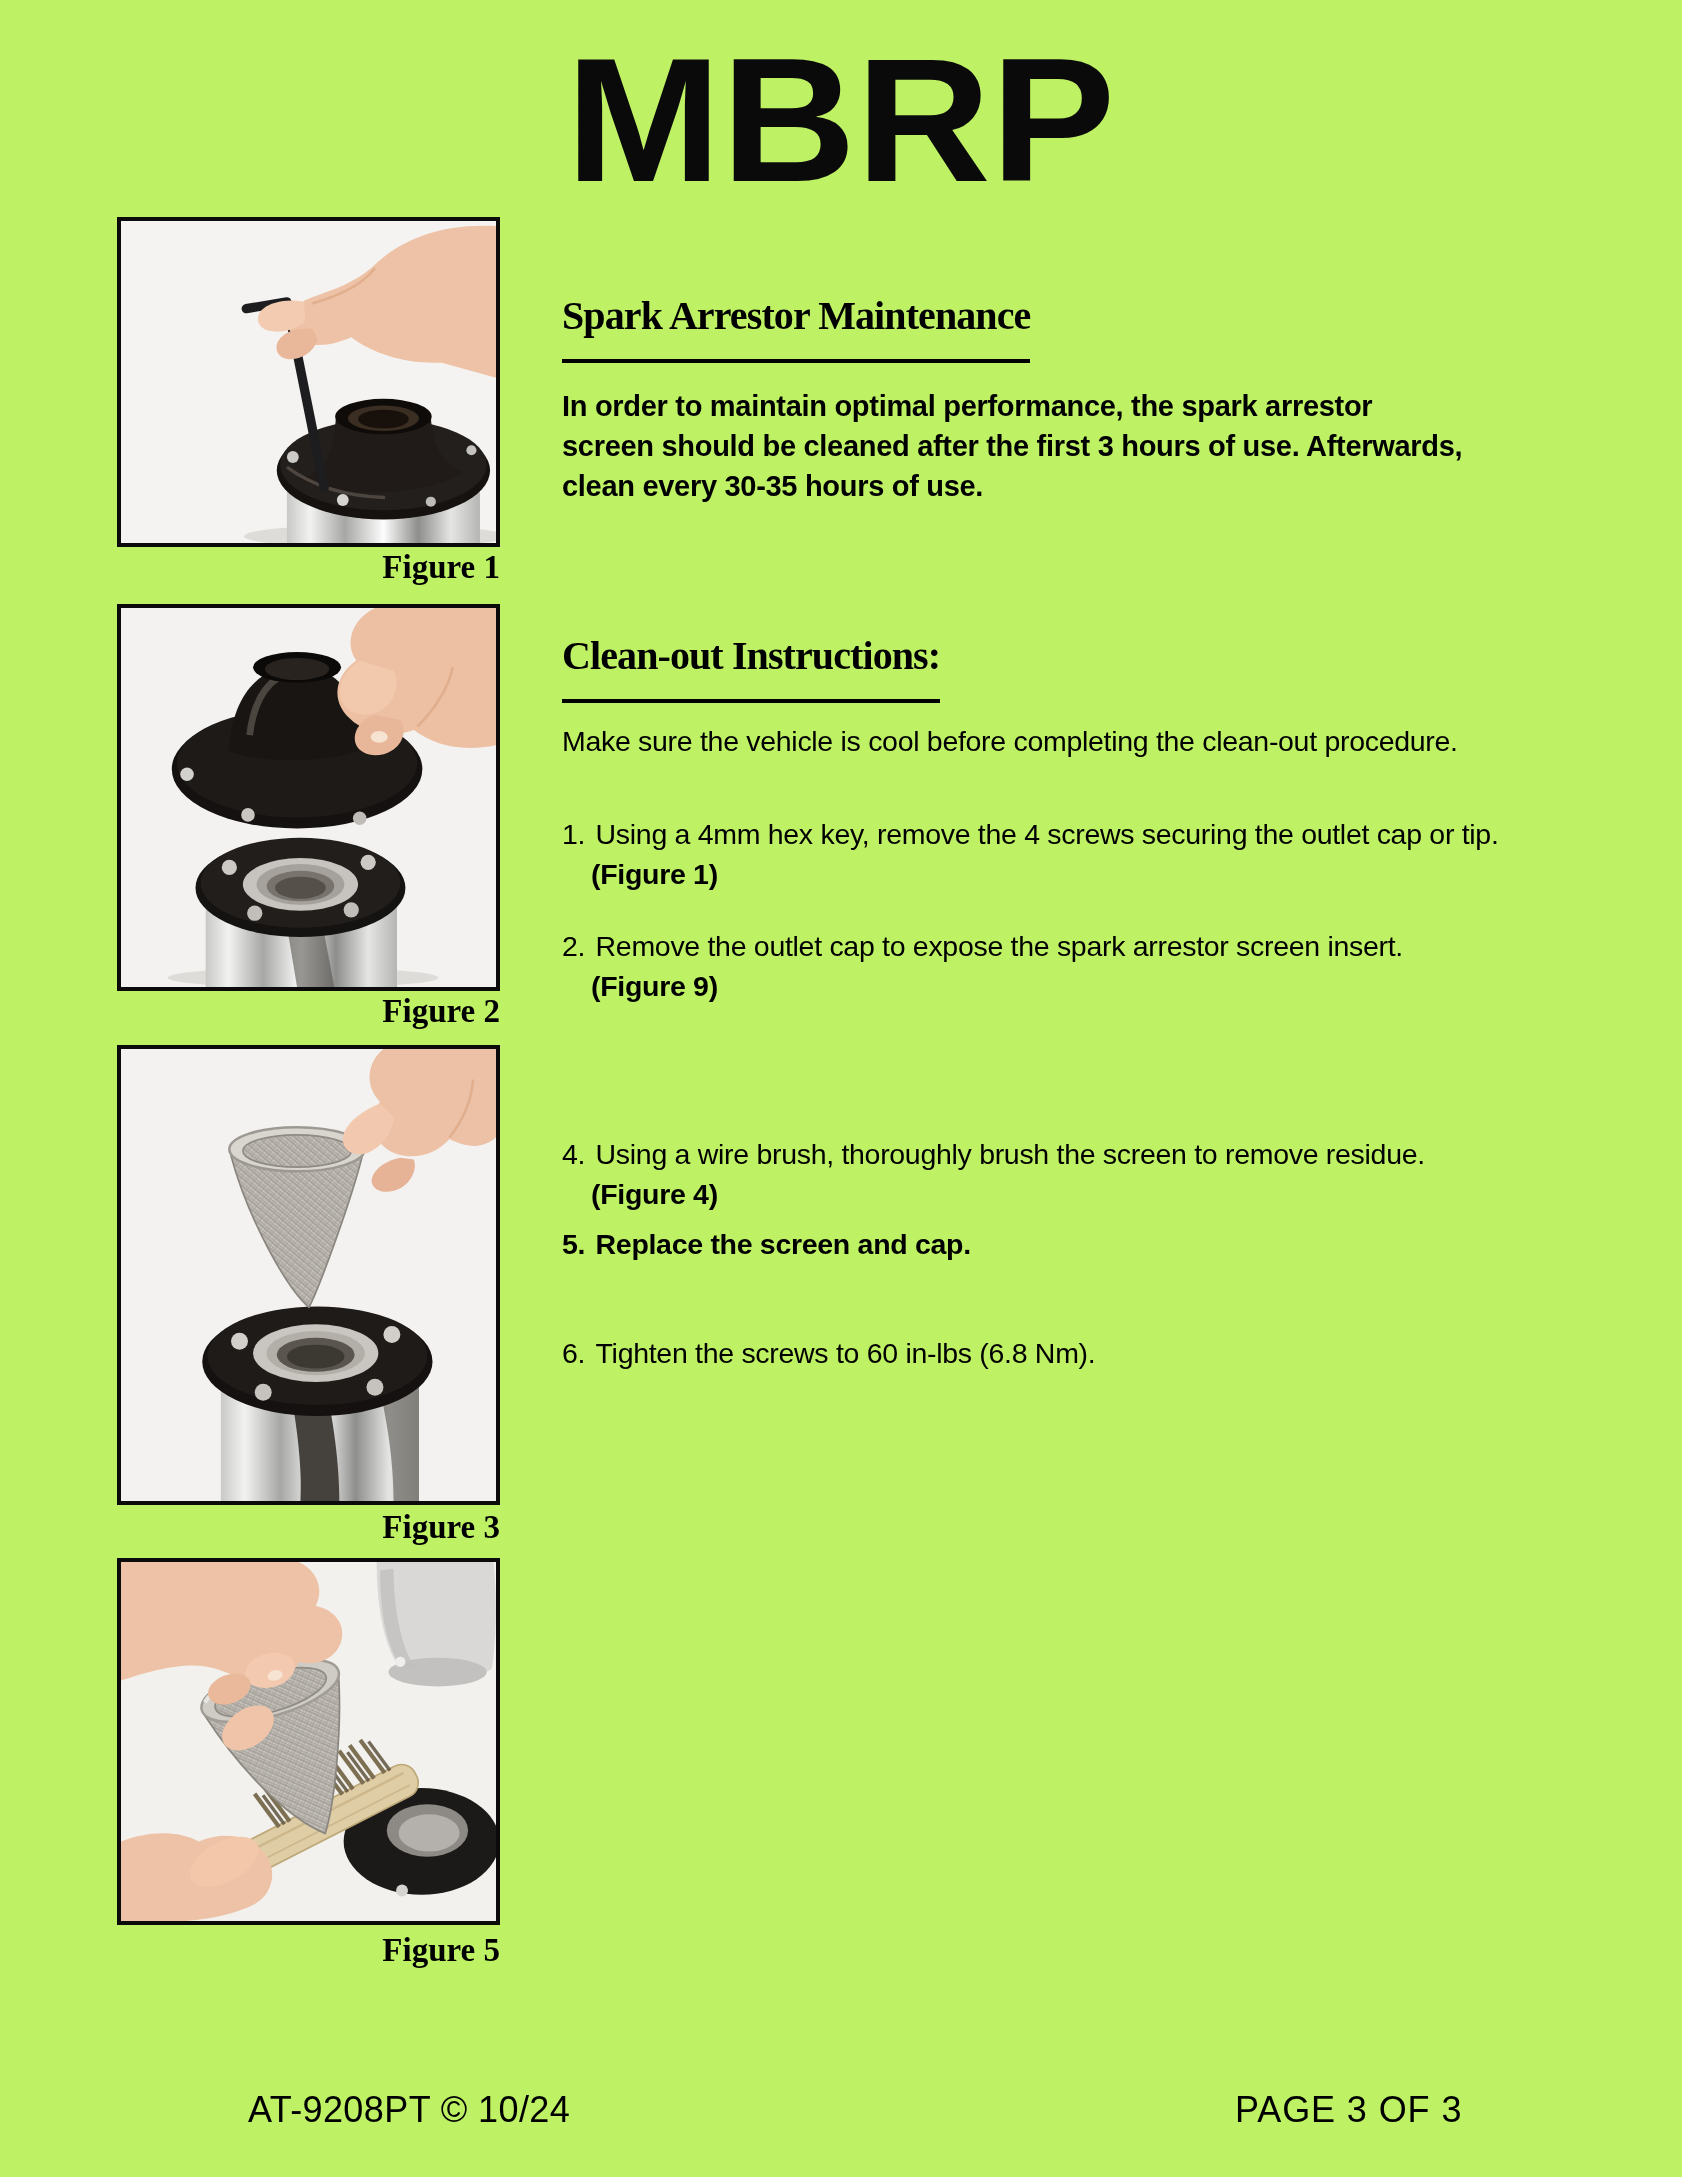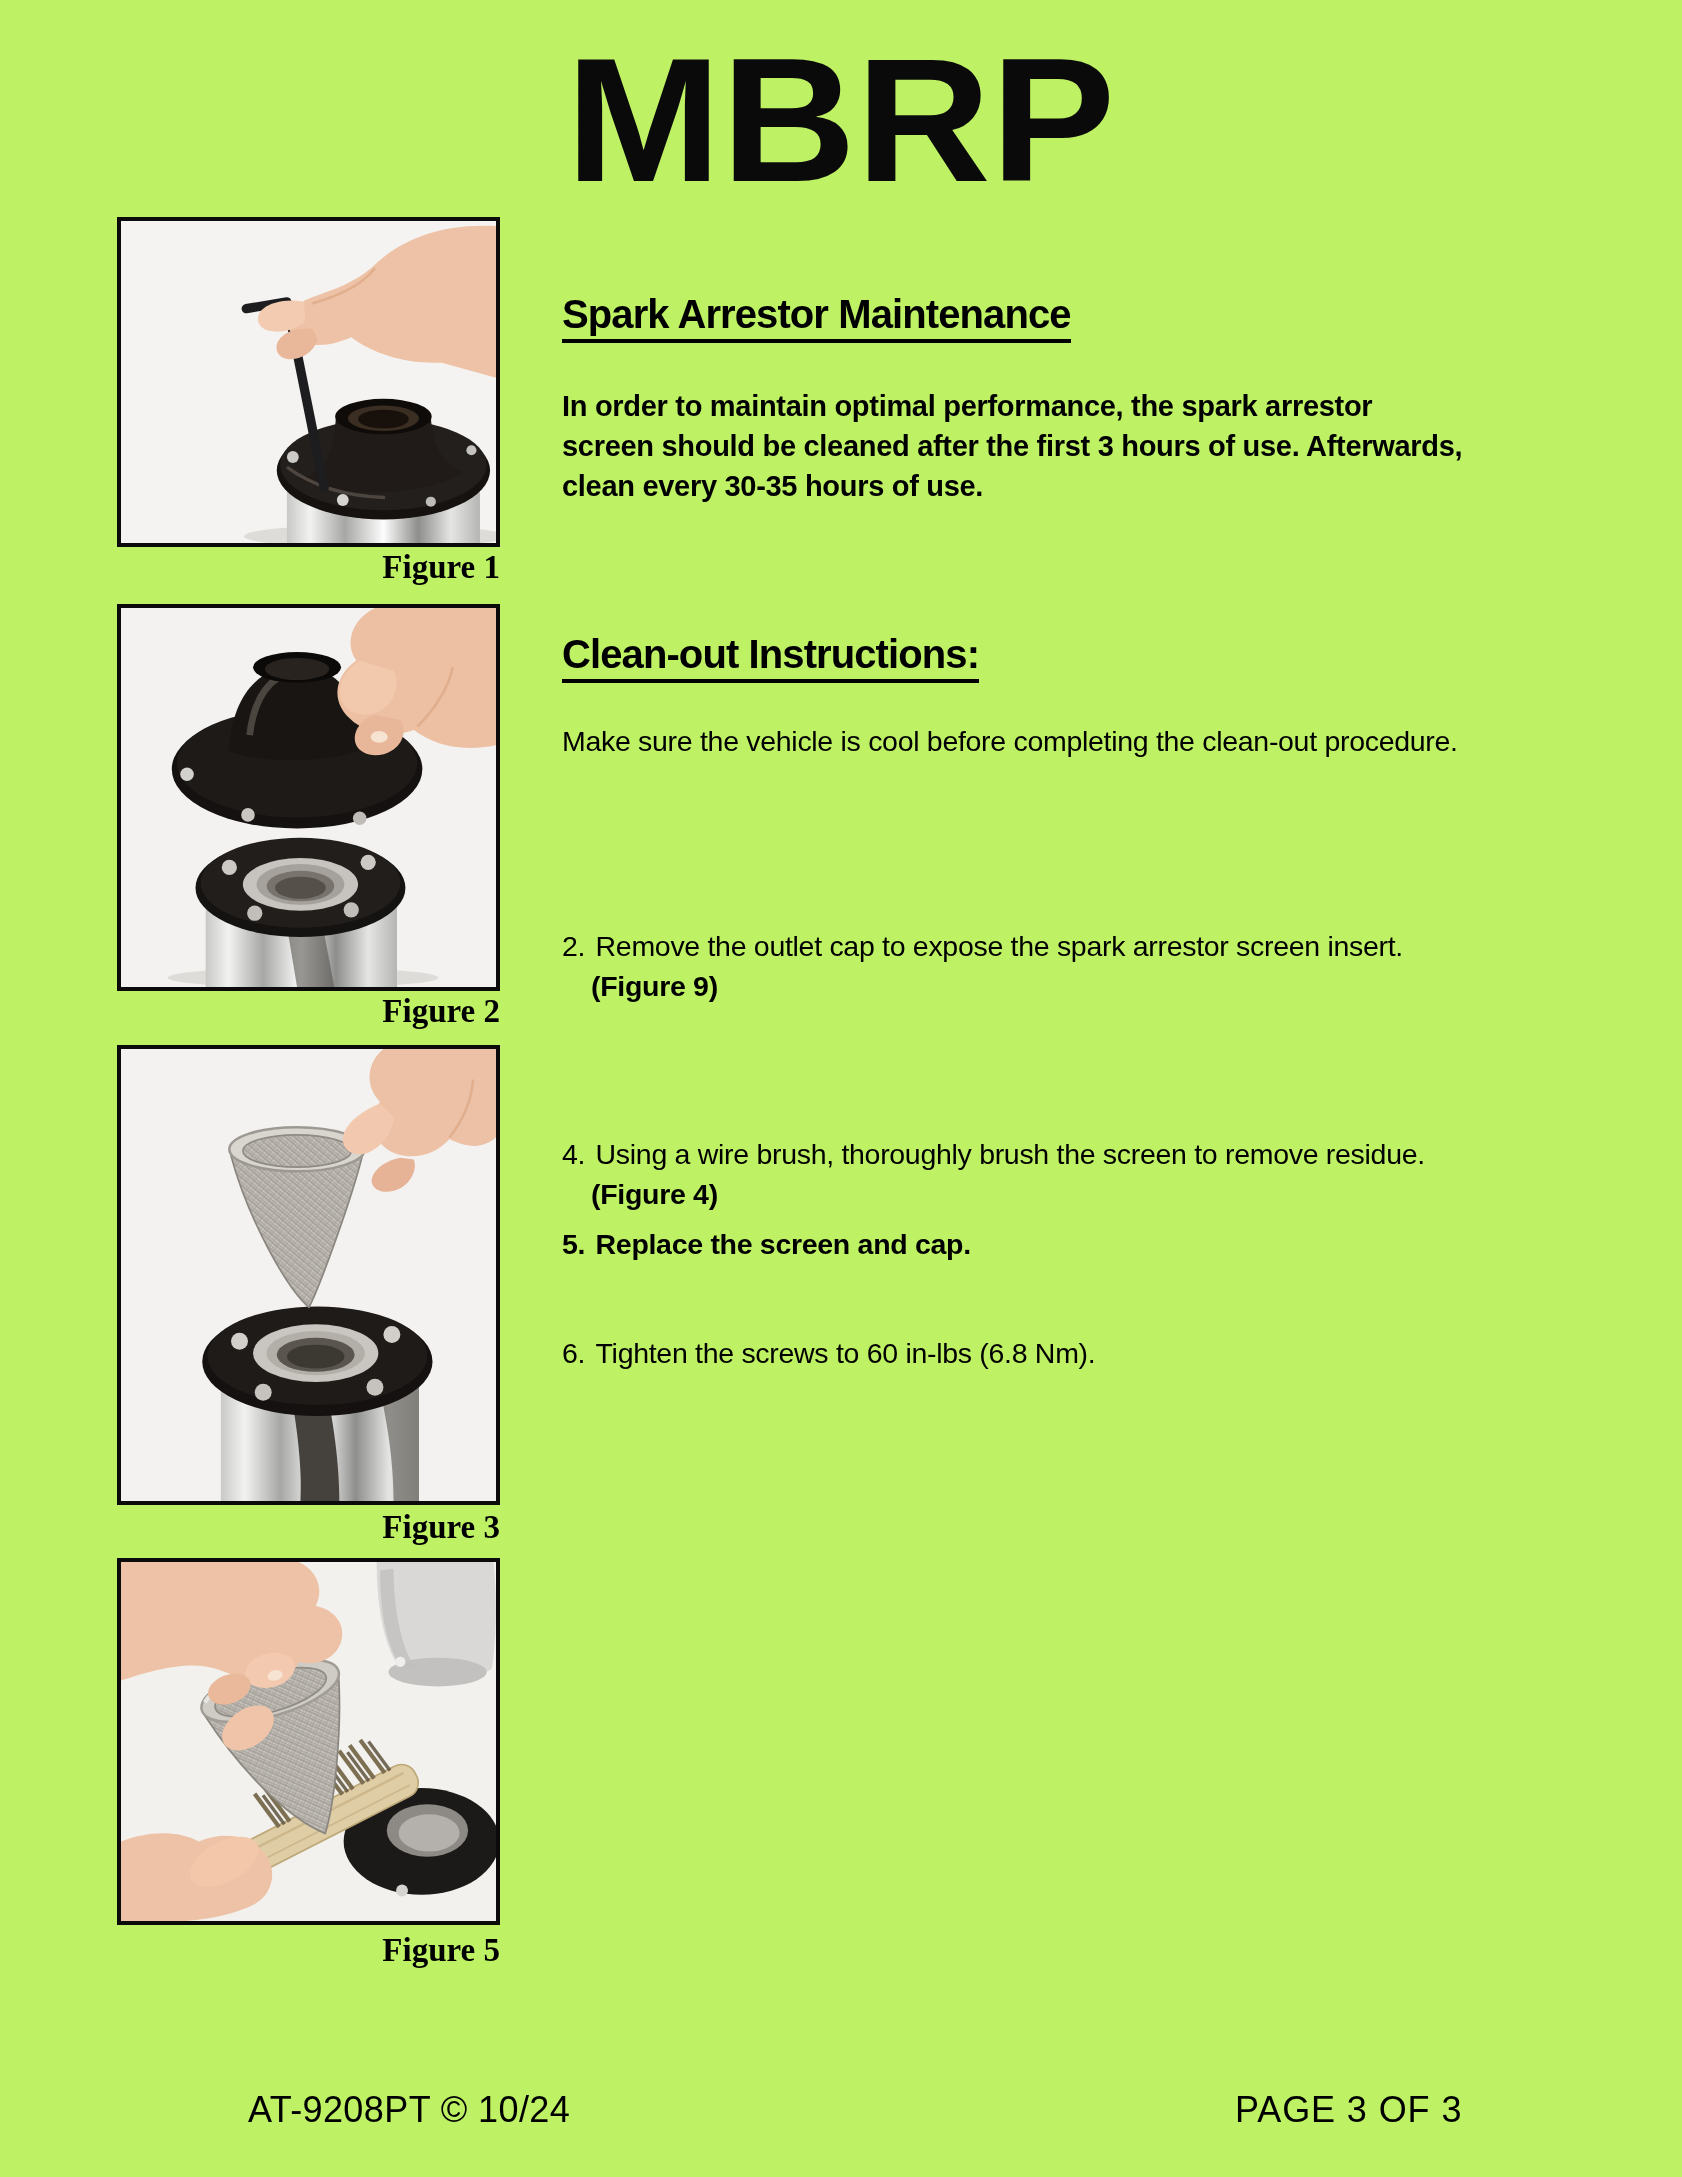--- a/index.html
+++ b/index.html
@@ -18,21 +18,21 @@
   #fig3{top:1045px;height:460px;}
   #fig4{top:1558px;height:367px;}
   .figbox svg{display:block;width:100%;height:100%;}
 
   .figcap{position:absolute;left:117px;width:383px;text-align:right;
           font-family:"Liberation Serif",serif;font-weight:bold;font-size:33px;line-height:35px;}
   #cap1{top:550px;} #cap2{top:994px;} #cap3{top:1510px;} #cap4{top:1933px;}
 
   
   .headline{position:absolute;left:562px;font-size:40px;font-weight:bold;letter-spacing:-0.9px;}
-  .headline span{display:inline-block;border-bottom:4.3px solid #000;padding-bottom:2px;}
+  .headline span{display:inline-block;border-bottom:4.3px solid #000;padding-bottom:20px;font-family:Liberation Serif, serif;}
   #h-maint{top:292px;}
   #h-clean{top:632px;}
 
   .intro{position:absolute;left:562px;top:386px;font-size:29px;font-weight:bold;
          line-height:40px;letter-spacing:-0.3px;white-space:nowrap;}
   .makesure{position:absolute;left:562px;top:725px;font-size:28.5px;letter-spacing:-0.3px;white-space:nowrap;}
 
   .step{position:absolute;left:562px;font-size:28.5px;letter-spacing:-0.3px;line-height:40px;white-space:nowrap;}
   .step .num{margin-right:10.4px;}
   .ref{font-weight:bold;}
@@ -267,20 +267,24 @@
     <div>screen should be cleaned after the first 3 hours of use. Afterwards,</div>
     <div>clean every 30-35 hours of use.</div>
   </div>
 
   <div class="headline" id="h-clean">
     <span>Clean-out Instructions:</span>
   </div>
 
   <div class="makesure">Make sure the vehicle is cool before completing the clean-out procedure.</div>
 
+  <div class="step" id="s1">
+    <div><span class="num">1.</span><span>Using a 4mm hex key, remove the 4 screws securing the outlet cap or tip.</span></div>
+    <div class="line2 ref">(Figure 1)</div>
+  </div>
 
   <div class="step" id="s2">
     <div><span class="num">2.</span><span>Remove the outlet cap to expose the spark arrestor screen insert.</span></div>
     <div class="line2 ref">(Figure 9)</div>
   </div>
 
 
   <div class="step" id="s4">
     <div><span class="num">4.</span><span>Using a wire brush, thoroughly brush the screen to remove residue.</span></div>
     <div class="line2 ref">(Figure 4)</div>

